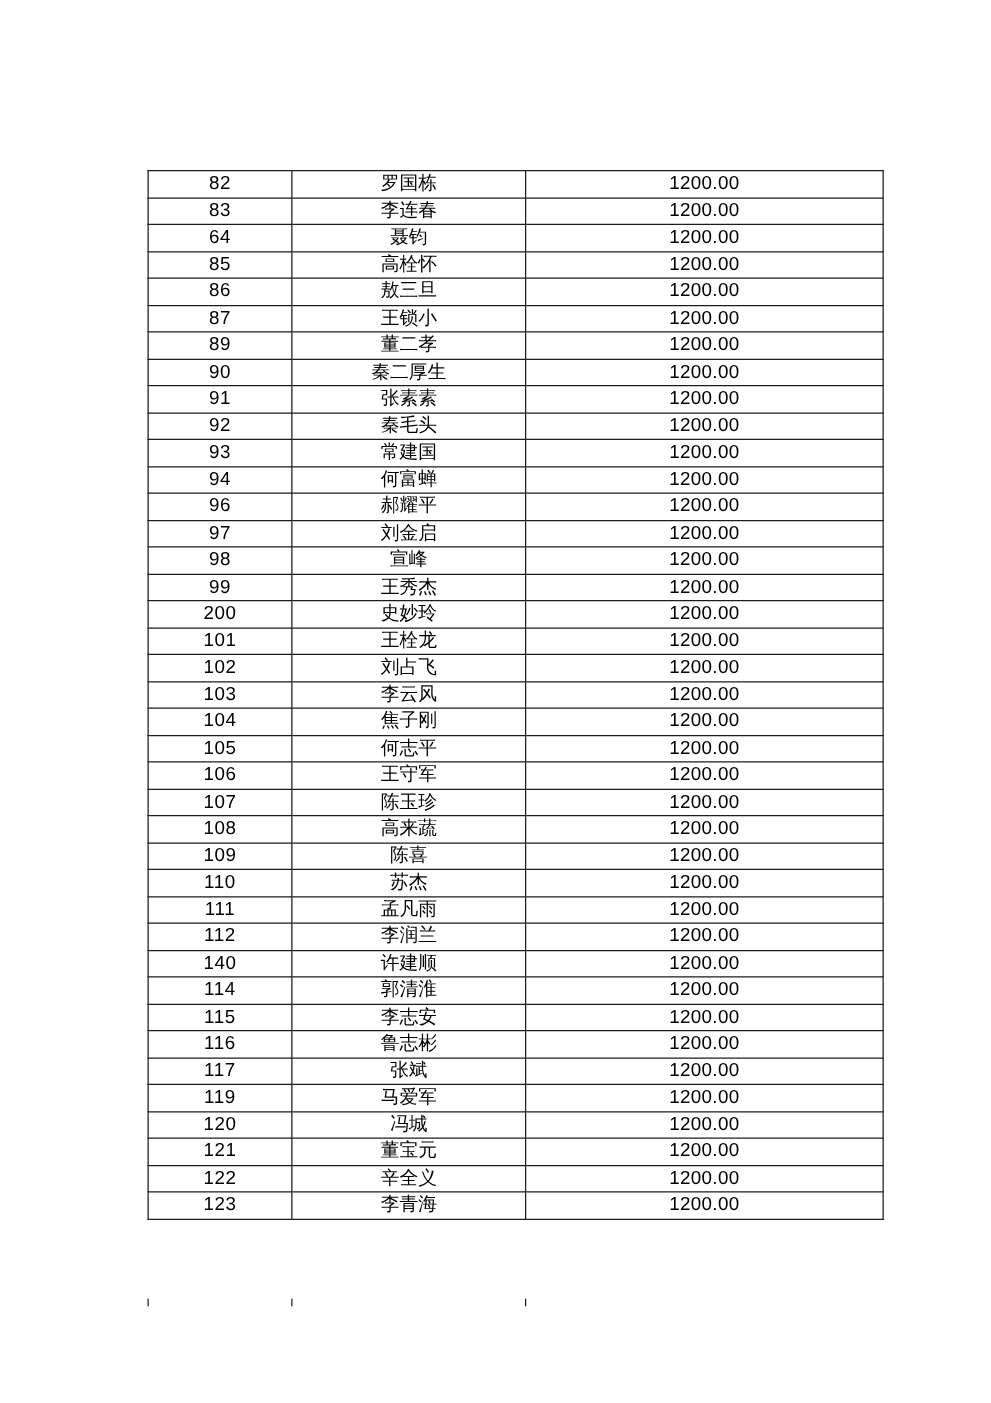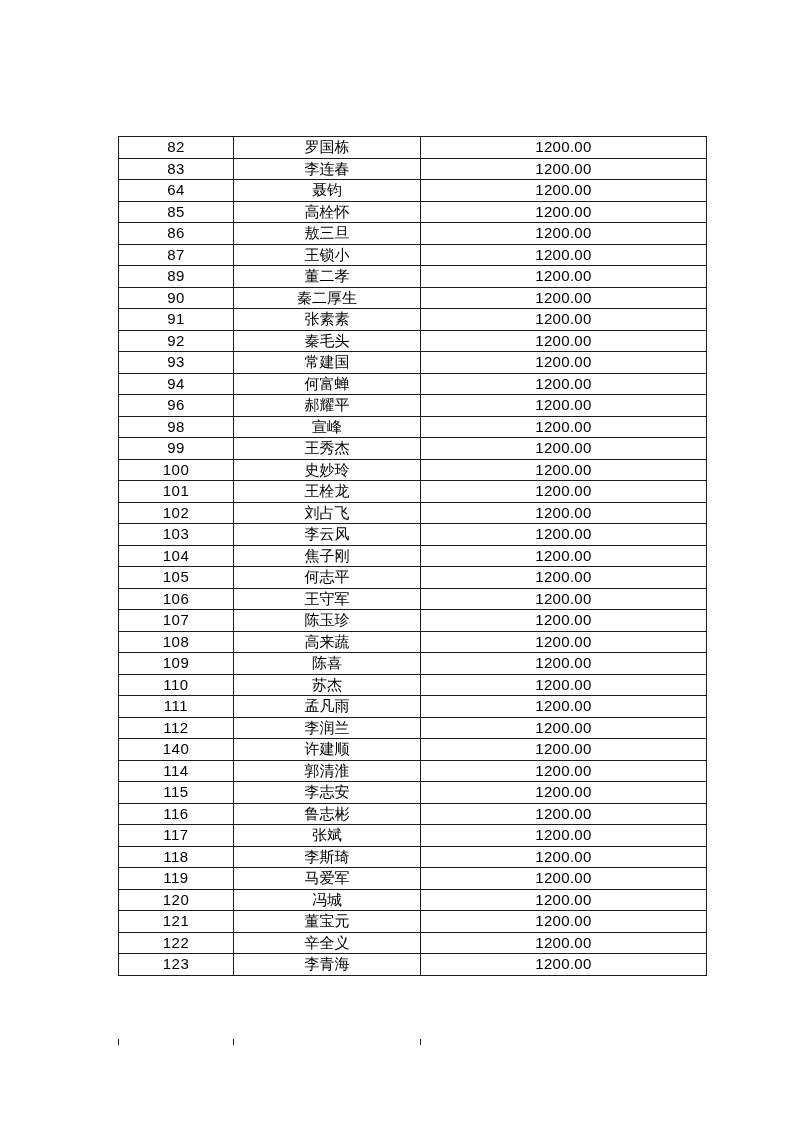--- a/index.html
+++ b/index.html
@@ -137,35 +137,40 @@
     <td class="col-amount">1200.00</td>
   </tr>
 
 
   <tr>
     <td class="col-no">96</td>
     <td class="col-name">郝耀平</td>
     <td class="col-amount">1200.00</td>
   </tr>
 
+  <tr>
+    <td class="col-no">97</td>
+    <td class="col-name">刘金启</td>
+    <td class="col-amount">1200.00</td>
+  </tr>
 
   <tr>
     <td class="col-no">98</td>
     <td class="col-name">宣峰</td>
     <td class="col-amount">1200.00</td>
   </tr>
 
   <tr>
     <td class="col-no">99</td>
     <td class="col-name">王秀杰</td>
     <td class="col-amount">1200.00</td>
   </tr>
 
   <tr>
-    <td class="col-no">100</td>
+    <td class="col-no">200</td>
     <td class="col-name">史妙玲</td>
     <td class="col-amount">1200.00</td>
   </tr>
 
   <tr>
     <td class="col-no">101</td>
     <td class="col-name">王栓龙</td>
     <td class="col-amount">1200.00</td>
   </tr>
 
@@ -258,25 +263,20 @@
     <td class="col-name">鲁志彬</td>
     <td class="col-amount">1200.00</td>
   </tr>
 
   <tr>
     <td class="col-no">117</td>
     <td class="col-name">张斌</td>
     <td class="col-amount">1200.00</td>
   </tr>
 
-  <tr>
-    <td class="col-no">118</td>
-    <td class="col-name">李斯琦</td>
-    <td class="col-amount">1200.00</td>
-  </tr>
 
   <tr>
     <td class="col-no">119</td>
     <td class="col-name">马爱军</td>
     <td class="col-amount">1200.00</td>
   </tr>
 
   <tr>
     <td class="col-no">120</td>
     <td class="col-name">冯城</td>

